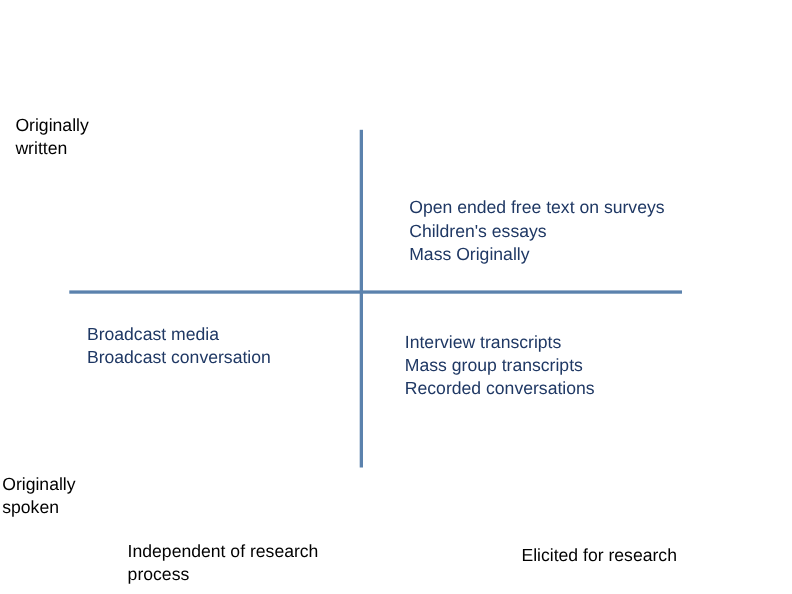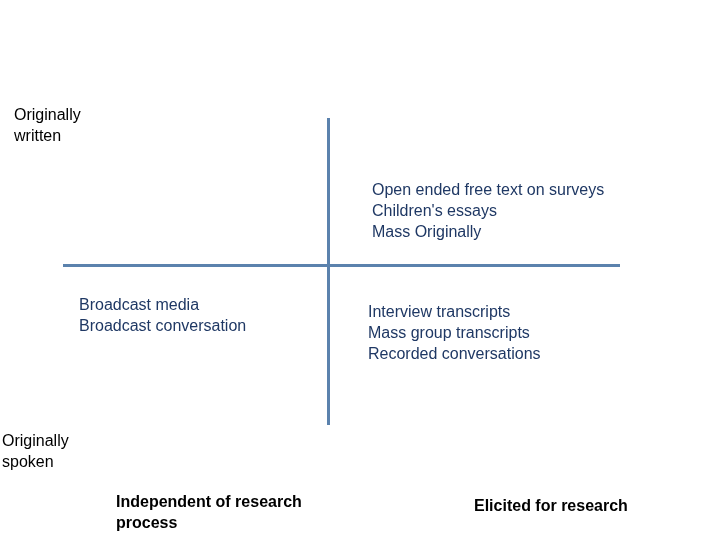--- a/index.html
+++ b/index.html
@@ -49,26 +49,24 @@
     left: 14px;
     top: 104px;
   }
   #label-originally-spoken {
     left: 2px;
     top: 430px;
   }
   #label-independent {
     left: 116px;
     top: 491px;
-    font-weight: bold;
   }
   #label-elicited {
     left: 474px;
     top: 495px;
-    font-weight: bold;
   }
 
   
   .quadrant {
     position: absolute;
     color: #1f3864;
     font-size: 16px;
     line-height: 21px;
   }
   .quadrant .item {

